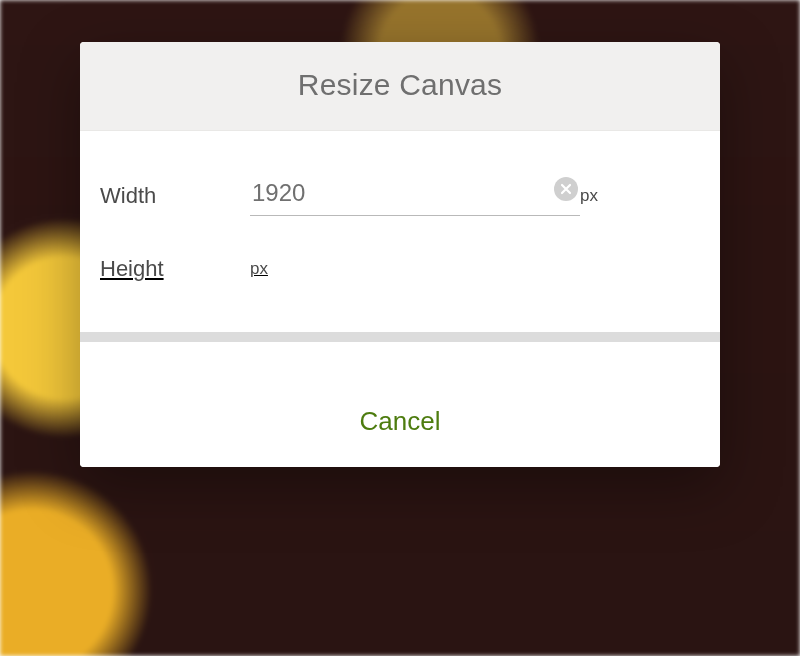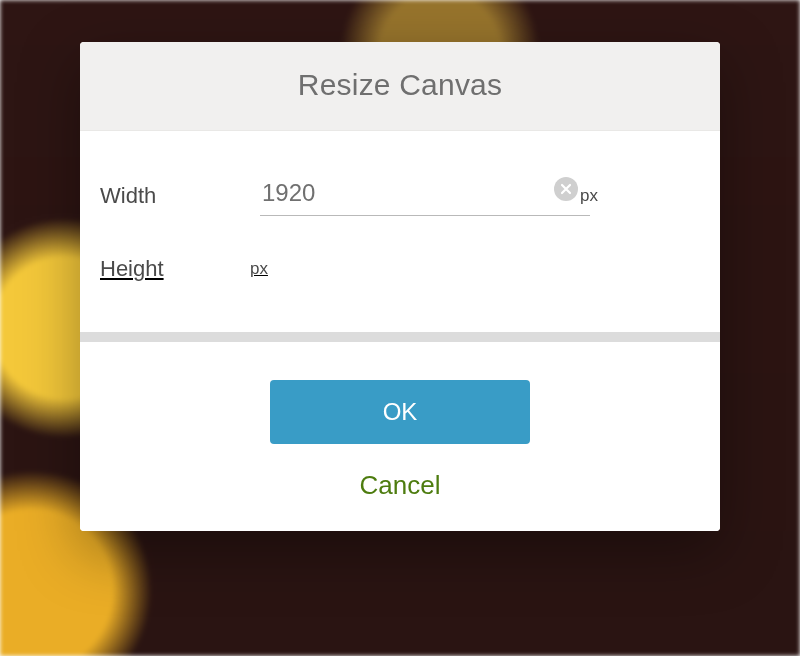--- a/index.html
+++ b/index.html
@@ -59,21 +59,20 @@
     .text-input {
       width: 100%;
       border: none;
       border-bottom: 1px solid #b9b9b9;
       font-size: 24px;
       color: #707070;
       padding: 4px 36px 8px 2px;
       outline: none;
       background: transparent;
       font-family: inherit;
-      margin-left: 10px;
     }
     .text-input.focused {
       caret-color: #2f6bd6;
     }
     .clear-btn {
       position: absolute;
       right: 2px; top: 2px;
       width: 24px; height: 24px;
       border-radius: 50%;
       background: #cfcfcf;
@@ -153,17 +152,16 @@
     <div class="field-row">
       <div class="field-label">Height</div>
       <div class="unit">px</div>
     </div>
 
   </div>
 
   <div class="divider"></div>
 
   <div class="dialog-footer">
-    <button class="ok-btn">OK</button>
     <a class="cancel-link">Cancel</a>
   </div>
 
 </div>
 
 </body></html>

